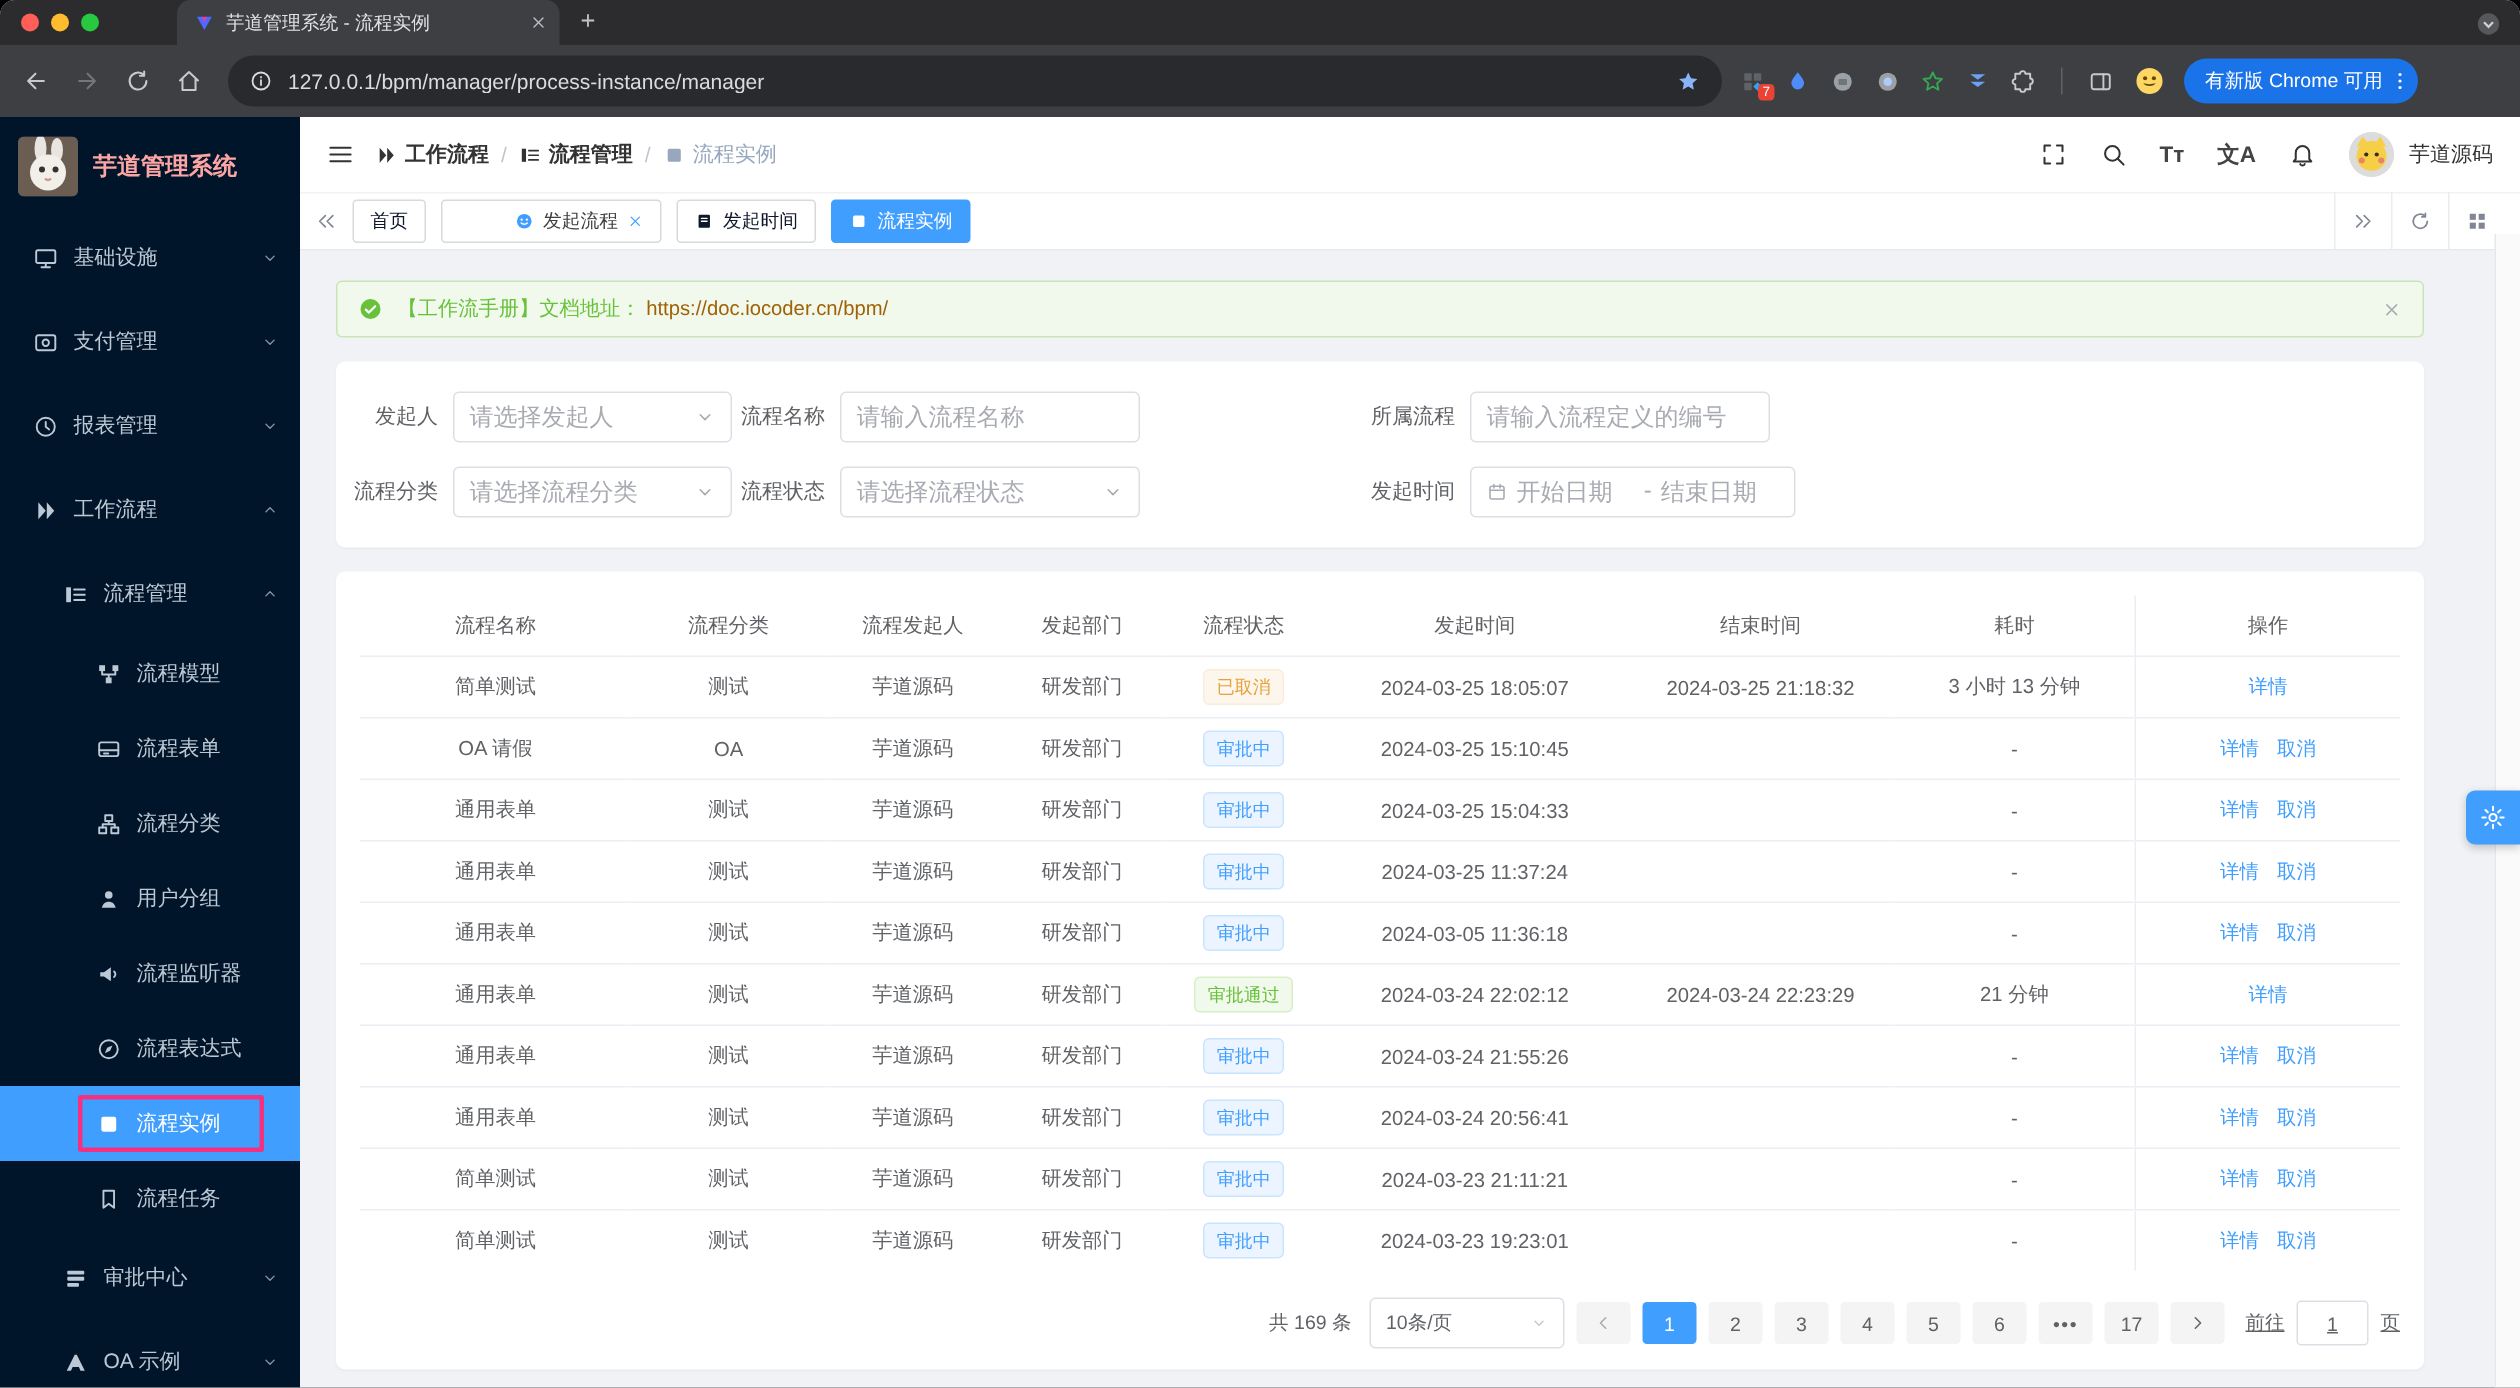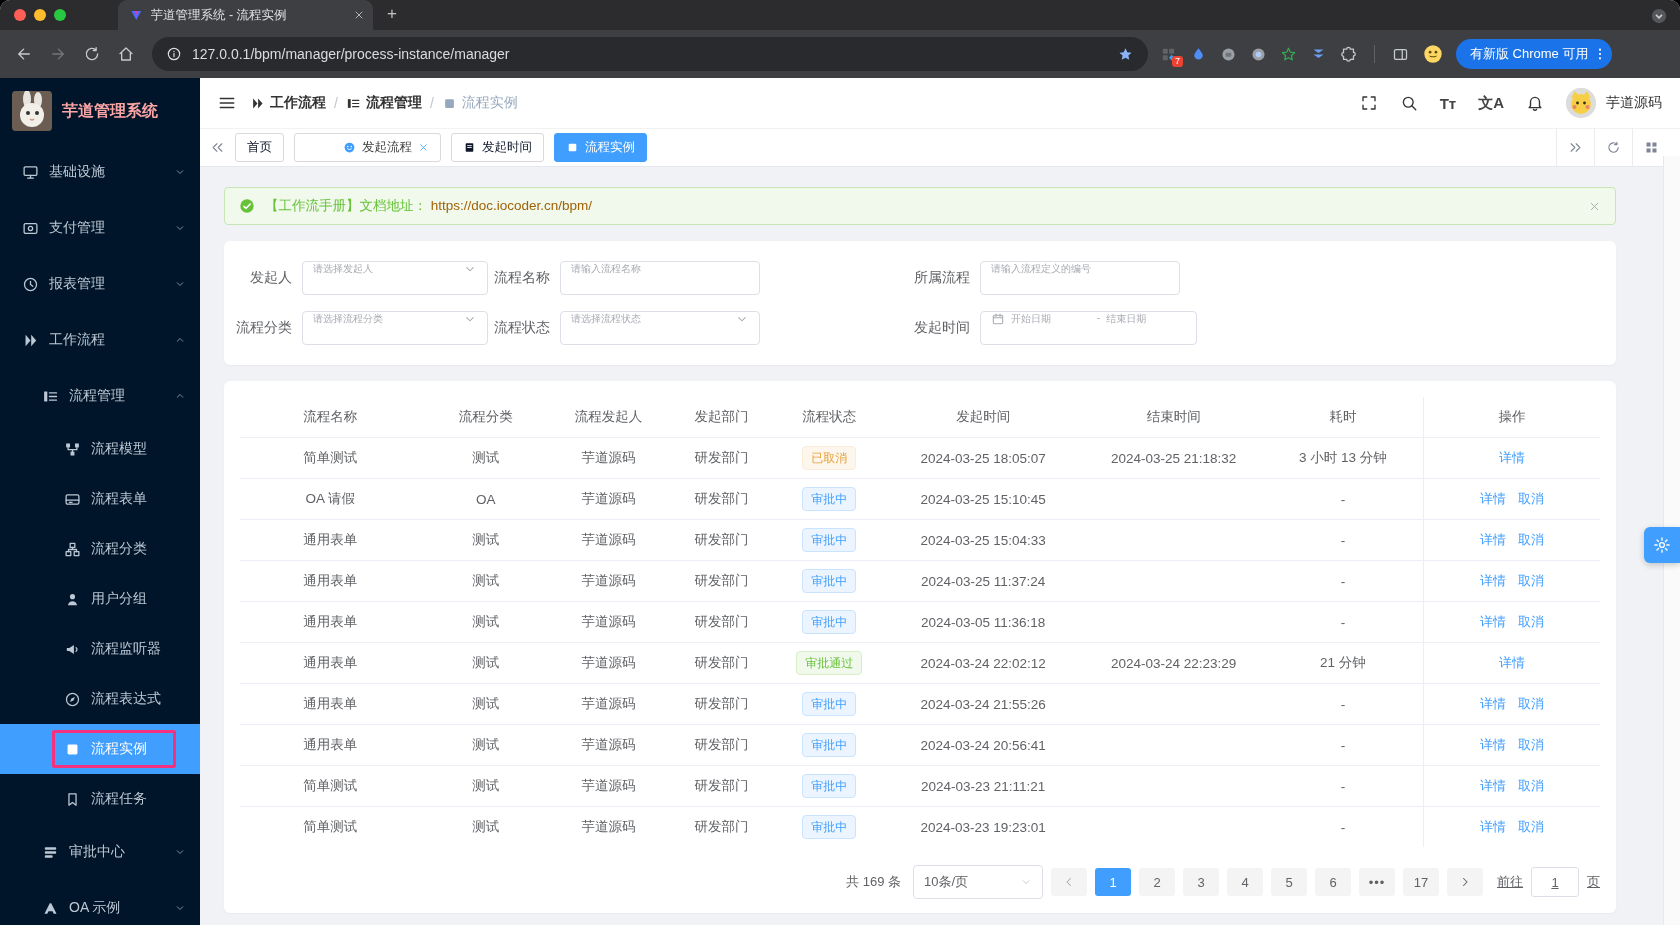--- a/index.html
+++ b/index.html
@@ -84,22 +84,22 @@
     align-items:center;padding:0 14px;gap:10px;font-size:13.5px;color:#67c23a;}
   .banner .ic{font-size:16px;display:inline-flex;}
   .banner .lnk{color:#a16207;text-decoration:none;}
   .banner .close{margin-left:auto;color:#a8abb2;font-size:13px;display:inline-flex;}
 
   .card{background:#fff;border-radius:6px;box-shadow:0 1px 2px rgba(0,0,0,.04);}
   .filter-card{margin-top:16px;padding:20px 0 20px 6px;}
   .filter-form{display:grid;grid-template-columns:258px 420px auto;row-gap:16px;}
   .field{display:flex;align-items:center;}
   .flabel{min-width:62px;text-align:right;margin-right:10px;color:#606266;font-size:14px;white-space:nowrap;}
-  .ctl{height:32px;border:1px solid #dcdfe6;border-radius:4px;background:#fff;display:flex;align-items:flex-start;
-    padding:0 10px;font-size:10px;color:#a8abb2;gap:6px;}
+  .ctl{height:32px;border:1px solid #dcdfe6;border-radius:4px;background:#fff;display:flex;align-items:center;
+    padding:0 10px;font-size:16px;color:#a8abb2;gap:6px;}
   .ctl.sel,.ctl.inp{width:178px;}
   .ctl.dr{width:195px;}
   .ctl .ph{flex:1;white-space:nowrap;overflow:hidden;color:#a8abb2;}
   .ctl .selchev{color:#c0c4cc;font-size:12px;display:inline-flex;}
   .ctl .ic{color:#a8abb2;font-size:14px;display:inline-flex;}
   .ctl .sep{color:#a8abb2;flex:0 0 auto;}
 
   .table-card{margin-top:16px;padding:16px 16px 14px 16px;}
   table.tbl{width:100%;border-collapse:collapse;table-layout:fixed;font-size:13.5px;color:#606266;}
   .tbl th{height:40px;font-weight:500;color:#606266;text-align:center;padding:0 4px;white-space:nowrap;}

